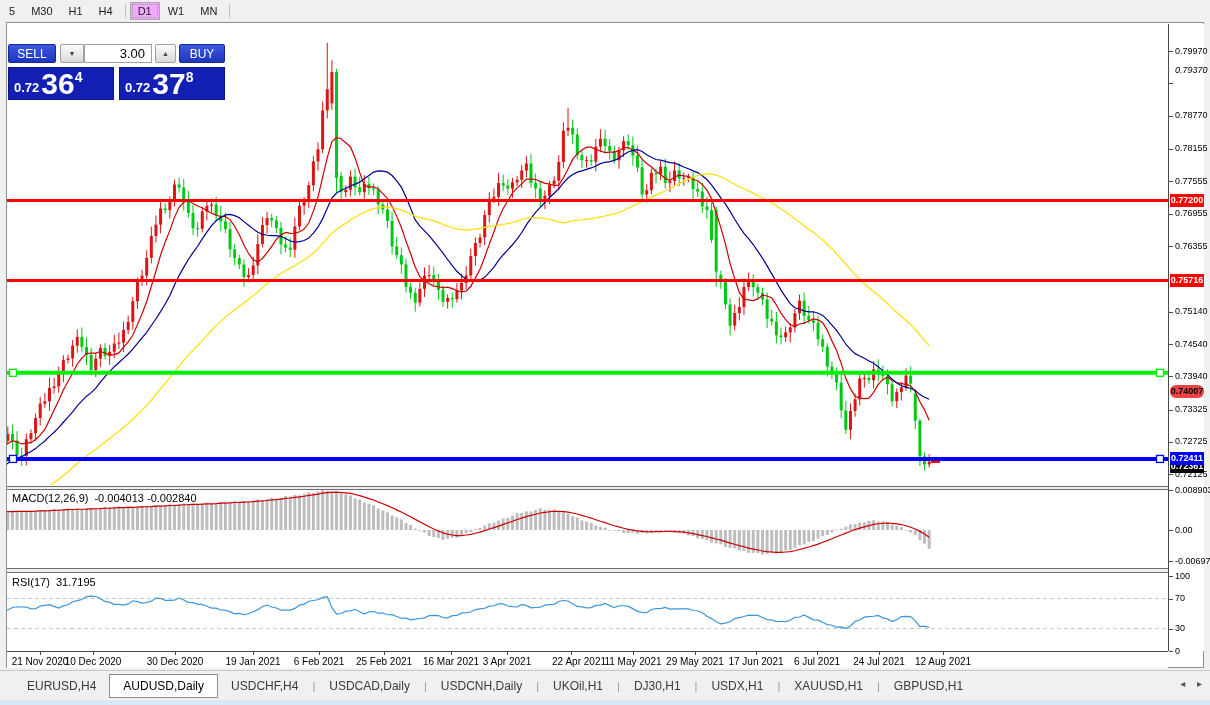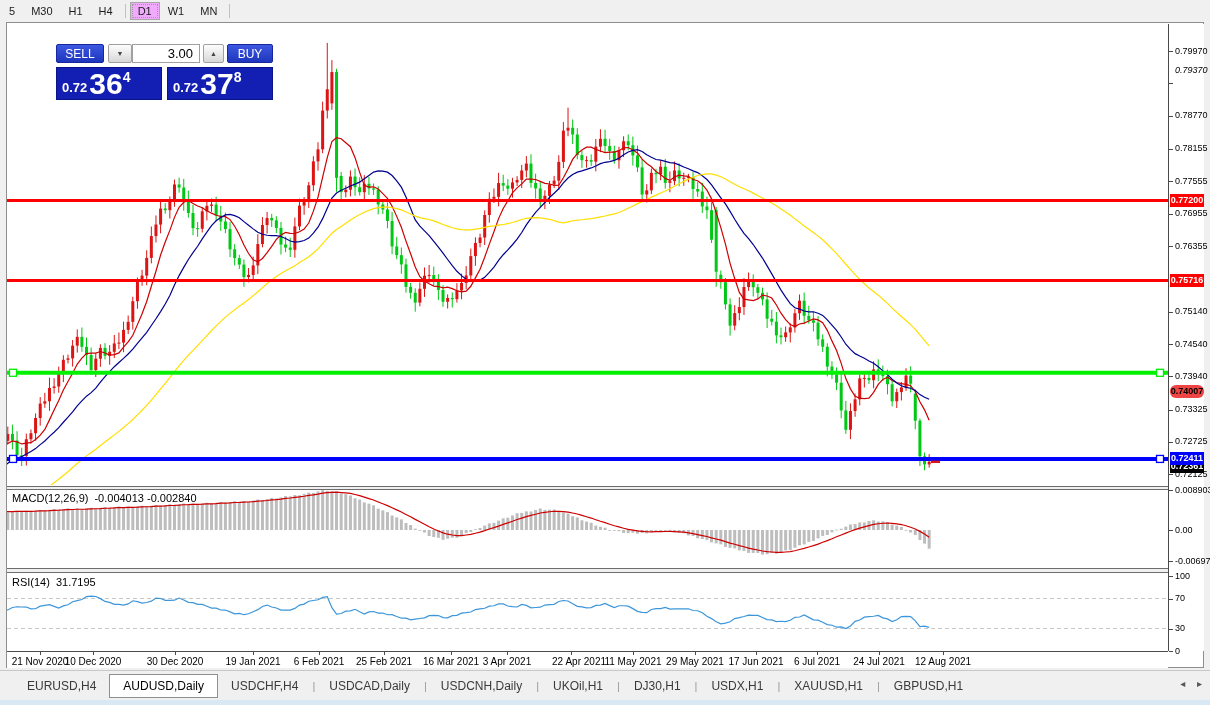--- a/index.html
+++ b/index.html
@@ -24,21 +24,21 @@
   .date-label{position:absolute;top:4px;font-size:10px;color:#000;width:70px;text-align:center;white-space:nowrap;}
   .date-tick{position:absolute;top:0;width:1px;height:3px;background:#4a4a4a;}
   
   .chart-header{position:absolute;left:11px;top:27px;font-size:12px;color:#000;white-space:nowrap;z-index:5;}
   .hdr-arrow{font-size:8px;margin-right:5px;}
   .hdr-num{margin-left:7px;}
   
   .ind-label{position:absolute;font-size:11px;color:#000;z-index:5;white-space:nowrap;}
   .ind-vals{margin-left:6px;}
   
-  .trade-widget{position:absolute;left:8px;top:44px;width:245px;height:56px;z-index:6;margin-left:48px;}
+  .trade-widget{position:absolute;left:8px;top:44px;width:245px;height:56px;z-index:6;}
   .tw-btn{position:absolute;top:0;height:19px;line-height:19px;text-align:center;font-size:12px;color:#fff;background:linear-gradient(#3d58e0,#1d36bd);border:1px solid #16279f;box-sizing:border-box;border-radius:2px;}
   .tw-spin{position:absolute;top:0;width:24px;height:19px;background:linear-gradient(#fdfdfd,#d8d8d8);border:1px solid #a0a0a0;box-sizing:border-box;font-size:7px;color:#444;text-align:center;line-height:17px;border-radius:2px;}
   .tw-vol{position:absolute;left:76px;top:0;width:68px;height:19px;border:1px solid #a0a0a0;box-sizing:border-box;font-size:13px;text-align:right;padding-right:6px;font-family:"Liberation Sans",sans-serif;}
   .tw-panel{position:absolute;top:23px;height:33px;background:#121fb2;border:1px solid #0a1489;box-sizing:border-box;color:#fff;display:flex;align-items:flex-start;padding:0 5px;}
   .twp-prefix{font-size:13px;font-weight:bold;align-self:flex-end;margin-bottom:4px;}
   .twp-big{font-size:30px;font-weight:bold;line-height:31px;margin-left:2px;}
   .twp-sup{font-size:14px;font-weight:bold;margin-top:1px;}
   
   .tab-bar{position:absolute;left:0;top:670px;width:1210px;height:30px;background:#f0f0f0;border-top:1px solid #c8c8c8;display:flex;align-items:center;padding-left:14px;box-sizing:border-box;}
   .tab{padding:4px 13px;font-size:12px;color:#3a3a3a;white-space:nowrap;}
@@ -790,21 +790,21 @@
       <span class="twp-prefix">0.72</span>
       <span class="twp-big">37</span>
       <span class="twp-sup">8</span>
     </div>
   </div>
 
   <div class="ind-label" style="left:12px;top:492px;">
     <span>MACD(12,26,9)</span><span class="ind-vals">-0.004013 -0.002840</span>
   </div>
   <div class="ind-label" style="left:12px;top:576px;">
-    <span>RSI(14)</span><span class="ind-vals">31.7195</span>
+    <span>RSI(17)</span><span class="ind-vals">31.7195</span>
   </div>
 
   <div class="tab-bar" id="tab-bar">
       <div class="tab">EURUSD,H4</div>
       <div class="tab active">AUDUSD,Daily</div>
       <div class="tab">USDCHF,H4</div>
       <span class="tab-sep">|</span>
       <div class="tab">USDCAD,Daily</div>
       <span class="tab-sep">|</span>
       <div class="tab">USDCNH,Daily</div>

